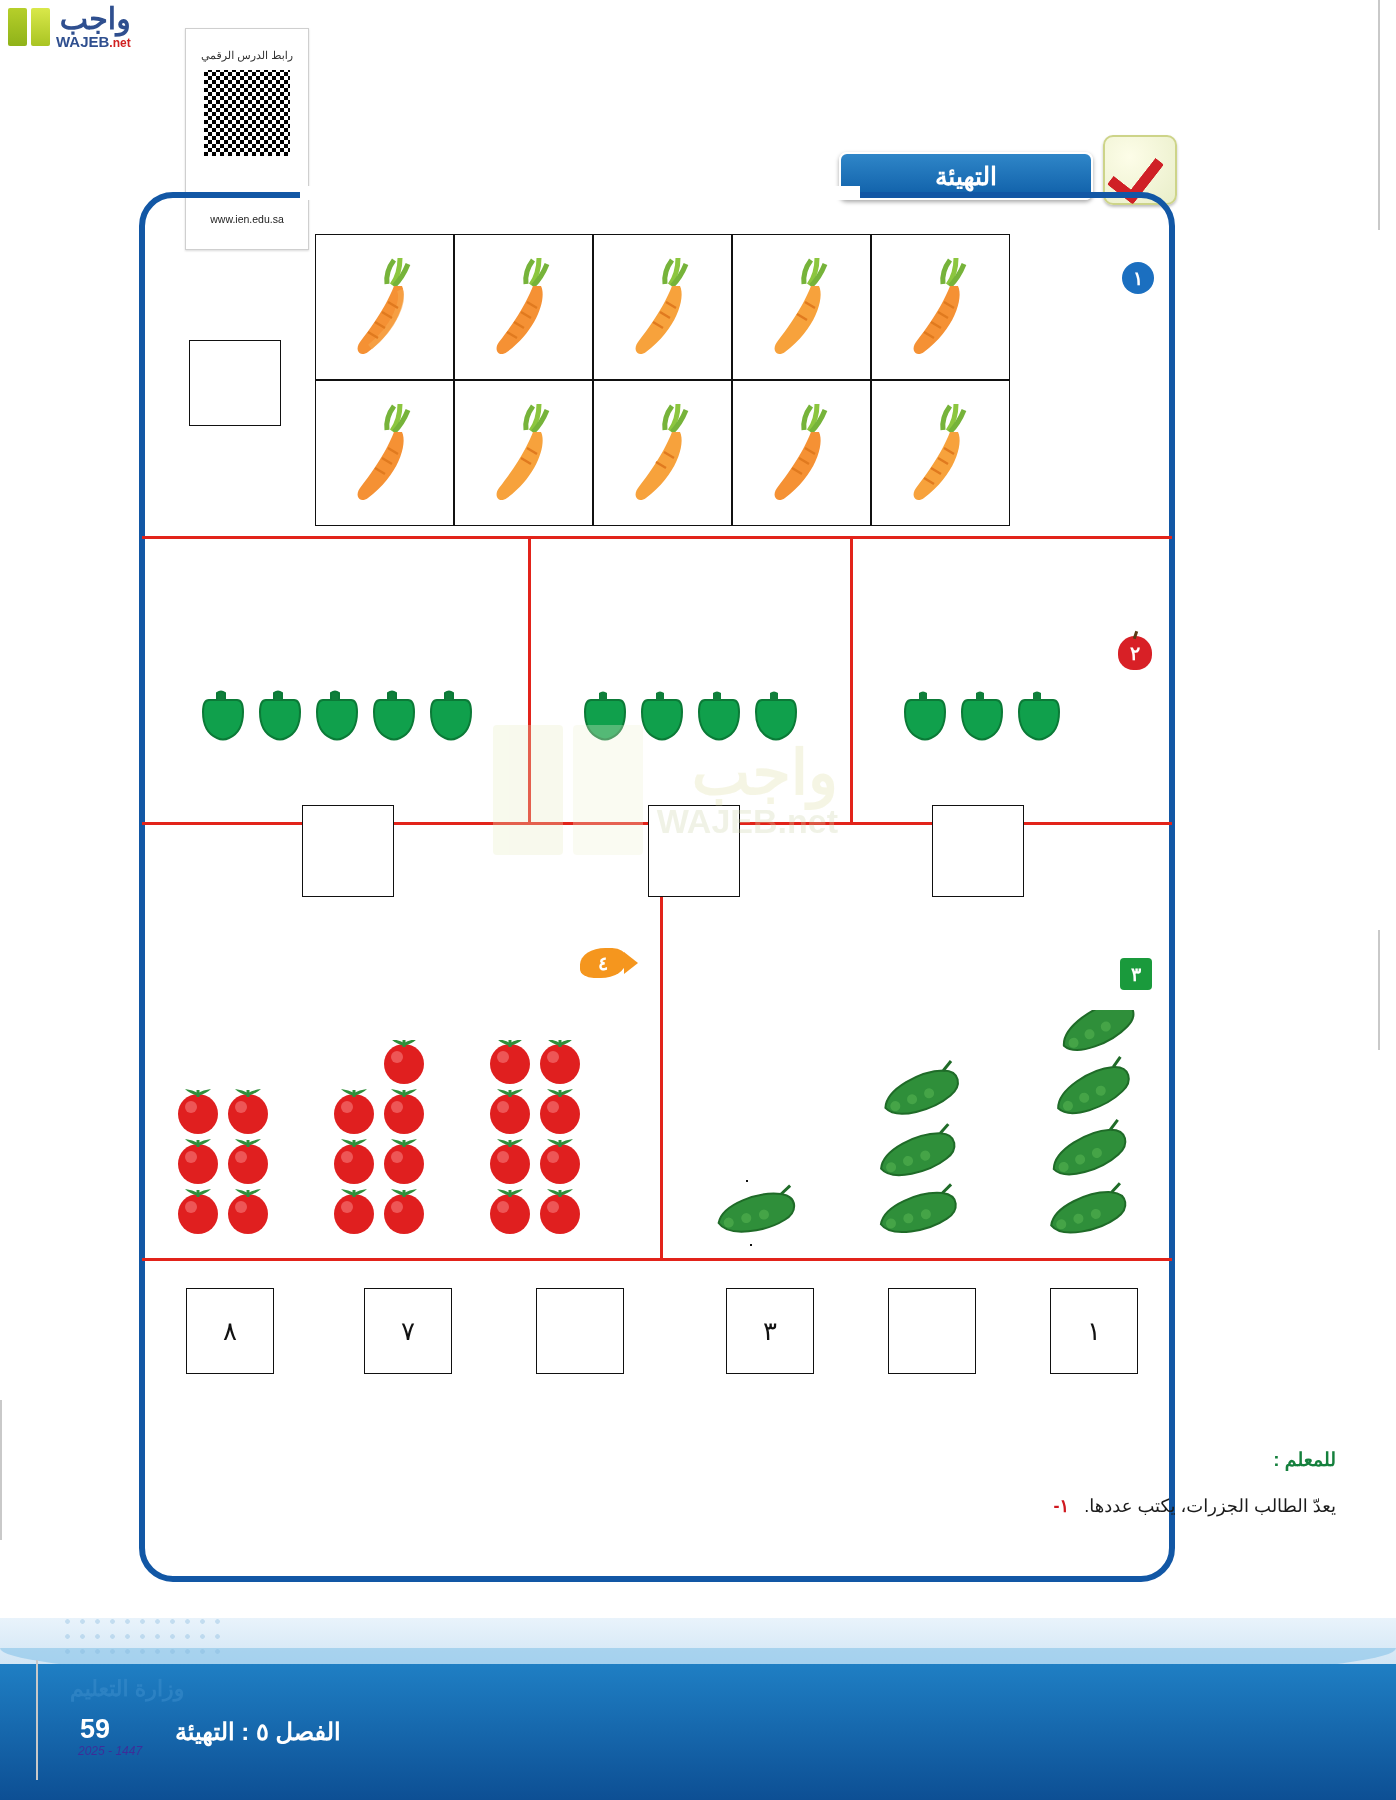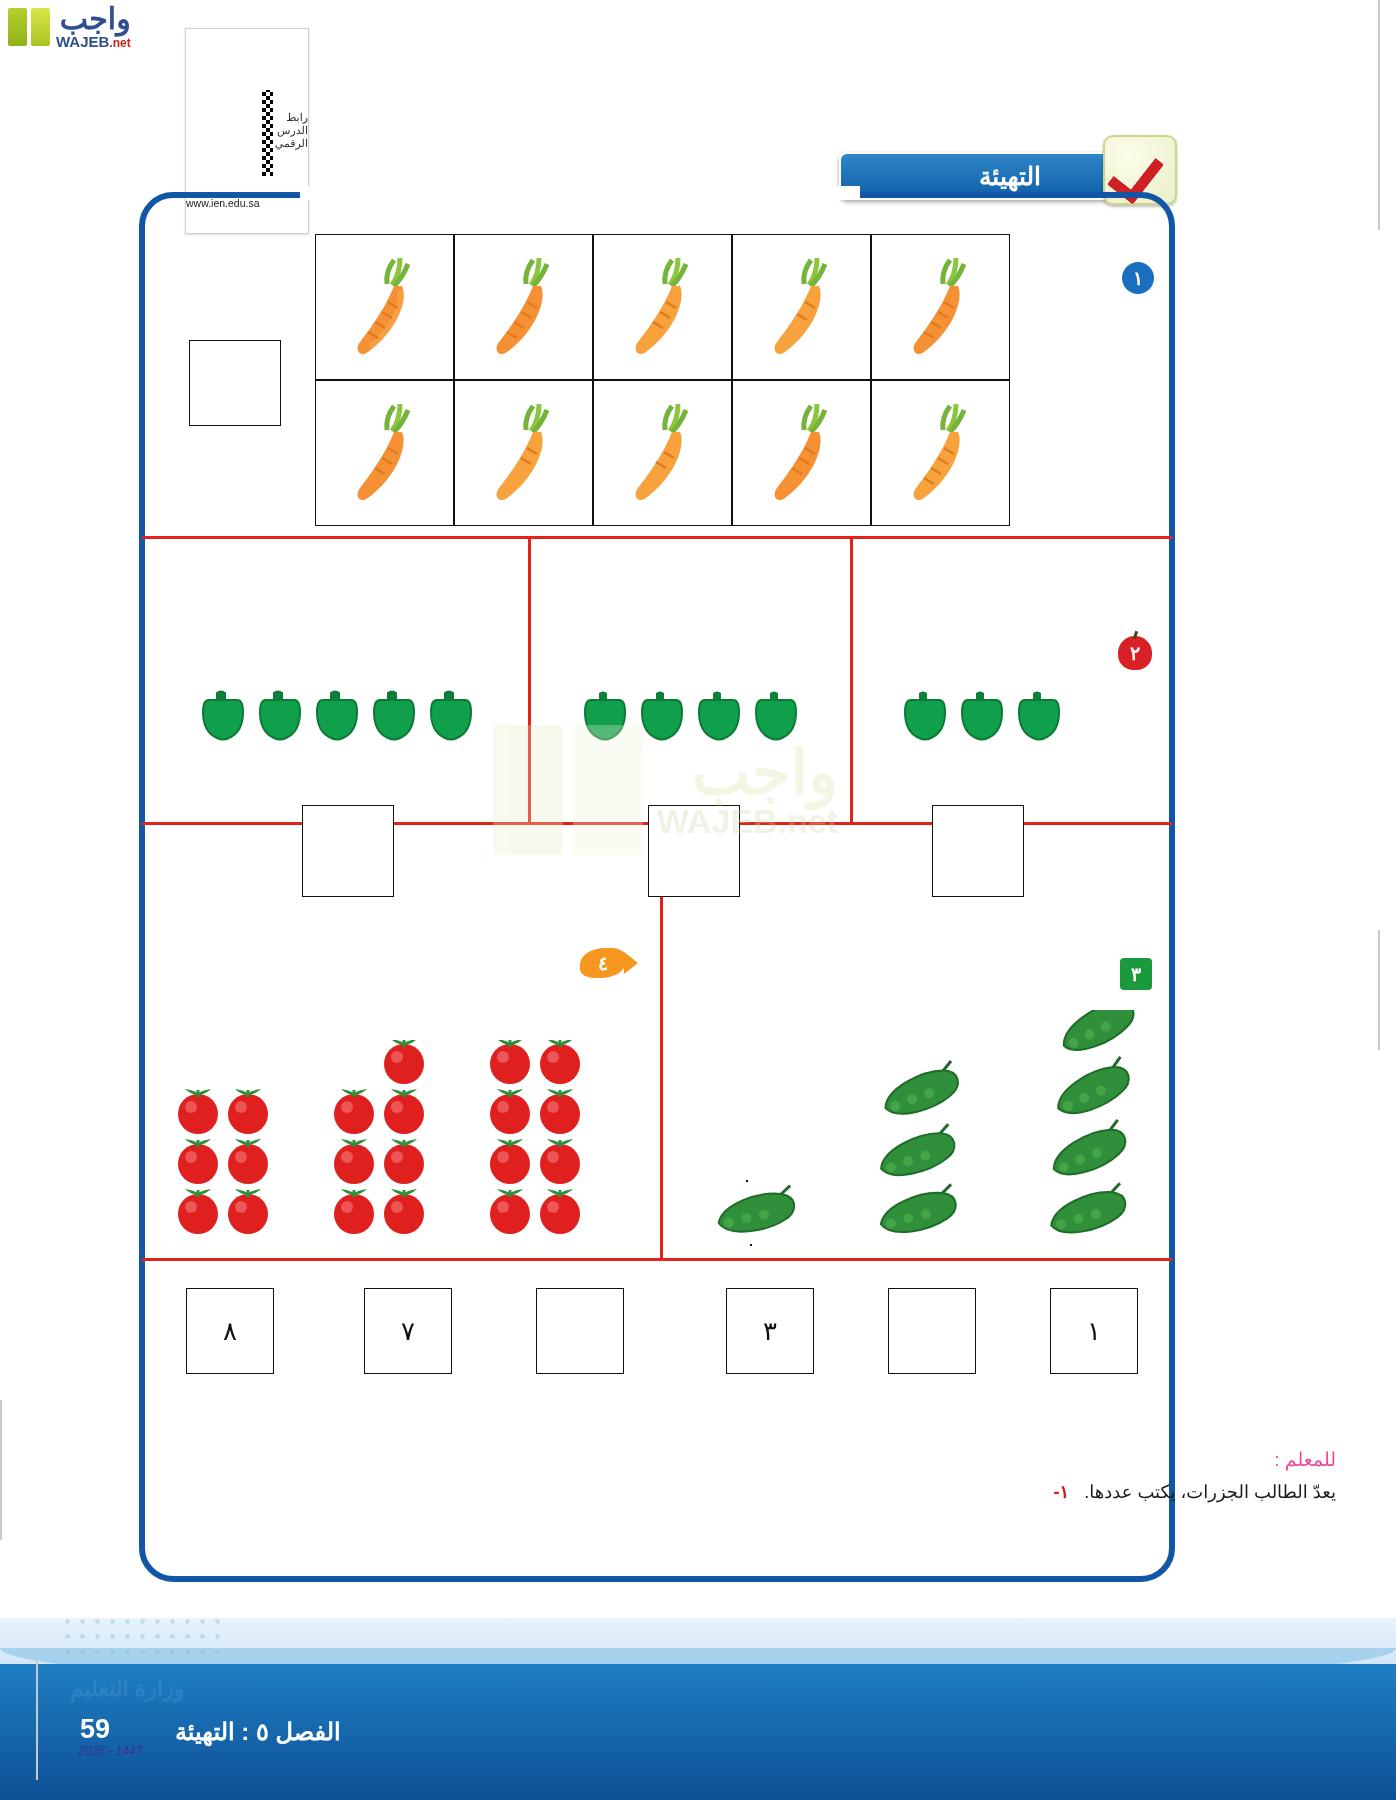--- a/index.html
+++ b/index.html
@@ -16,37 +16,37 @@
   .wajeb-logo .en .net{color:#d02020;font-size:12px;}
   .book-ico{width:42px;height:38px;position:relative;}
   .book-ico:before,.book-ico:after{content:"";position:absolute;top:0;width:19px;height:38px;border-radius:2px;}
   .book-ico:before{left:0;background:linear-gradient(180deg,#b6cf2a,#8fb219);}
   .book-ico:after{right:0;background:linear-gradient(180deg,#d9e84a,#a9c423);}
 
   
   .qr-card{
     position:absolute;left:185px;top:28px;width:122px;height:200px;
     background:#fff;border:1px solid #cfcfcf;box-shadow:0 1px 2px rgba(0,0,0,.15);
-    display:flex;flex-direction:row;align-items:center;justify-content:center;padding-top:4px;
+    display:flex;flex-direction:column;align-items:center;justify-content:center;padding-top:20px;
   }
   .qr-card .cap{font-size:11px;color:#333;margin-bottom:6px;}
   .qr-img{width:86px;height:86px;
     background:
       repeating-linear-gradient(90deg,#000 0 4px,#fff 4px 8px),
       repeating-linear-gradient(0deg,#000 0 4px,#fff 4px 8px);
     background-blend-mode:difference;border:2px solid #fff;}
   .qr-card .url{font-size:10.5px;color:#222;margin-top:auto;margin-bottom:24px;}
 
   
   .title-pill{
     position:absolute;left:839px;top:152px;width:250px;height:44px;
     background:linear-gradient(180deg,#2f86c8,#0f5fa8);
     border:2px solid #ffffff;border-radius:8px;
     box-shadow:0 2px 4px rgba(0,0,0,.35);
-    display:flex;align-items:center;justify-content:center;padding-left:44px;
+    display:flex;align-items:center;justify-content:center;
   }
   .title-pill span{color:#fff;font-size:25px;font-weight:bold;}
   .check-badge{
     position:absolute;left:1103px;top:135px;width:70px;height:66px;
     background:radial-gradient(circle at 35% 30%,#fdfde8,#e9eec9);
     border:2px solid #cdd489;border-radius:10px;
     box-shadow:0 2px 3px rgba(0,0,0,.25);
   }
   .check-badge:after{
     content:"";position:absolute;left:14px;top:12px;width:22px;height:40px;
@@ -81,21 +81,21 @@
 
   
   .cgrid{position:absolute;left:315px;top:234px;width:700px;height:294px;}
   .cgrid .cell{position:absolute;width:139px;height:146px;border:1.5px solid #111;box-sizing:border-box;
                display:flex;align-items:center;justify-content:center;}
   
   svg{display:block;}
 
   
   .notes{position:absolute;left:0;right:60px;top:1448px;text-align:right;direction:rtl;}
-  .notes .h{font-size:19px;font-weight:normal;color:#ec4899;margin-bottom:10px;}
+  .notes .h{font-size:19px;font-weight:bold;color:#15803d;margin-bottom:24px;}
   .notes .line{font-size:18px;color:#1b1b1b;margin-bottom:9px;}
   .notes .line .num{display:inline-block;min-width:36px;color:#d0181f;font-weight:bold;text-align:center;}
 
   
   .footer{position:absolute;left:0;top:1618px;width:1396px;height:182px;overflow:hidden;}
   .footer .band1{position:absolute;left:0;top:0;width:1396px;height:52px;
      background:linear-gradient(180deg,#e9f3fb,#cfe4f4);}
   .footer .band2{position:absolute;left:0;top:46px;width:1396px;height:136px;
      background:linear-gradient(180deg,#1f7fc4,#0d4f94);}
   .footer .wave{position:absolute;left:0;top:30px;width:1396px;height:40px;

